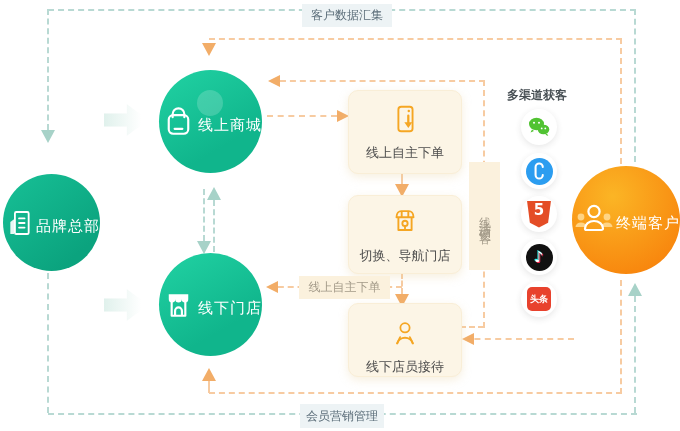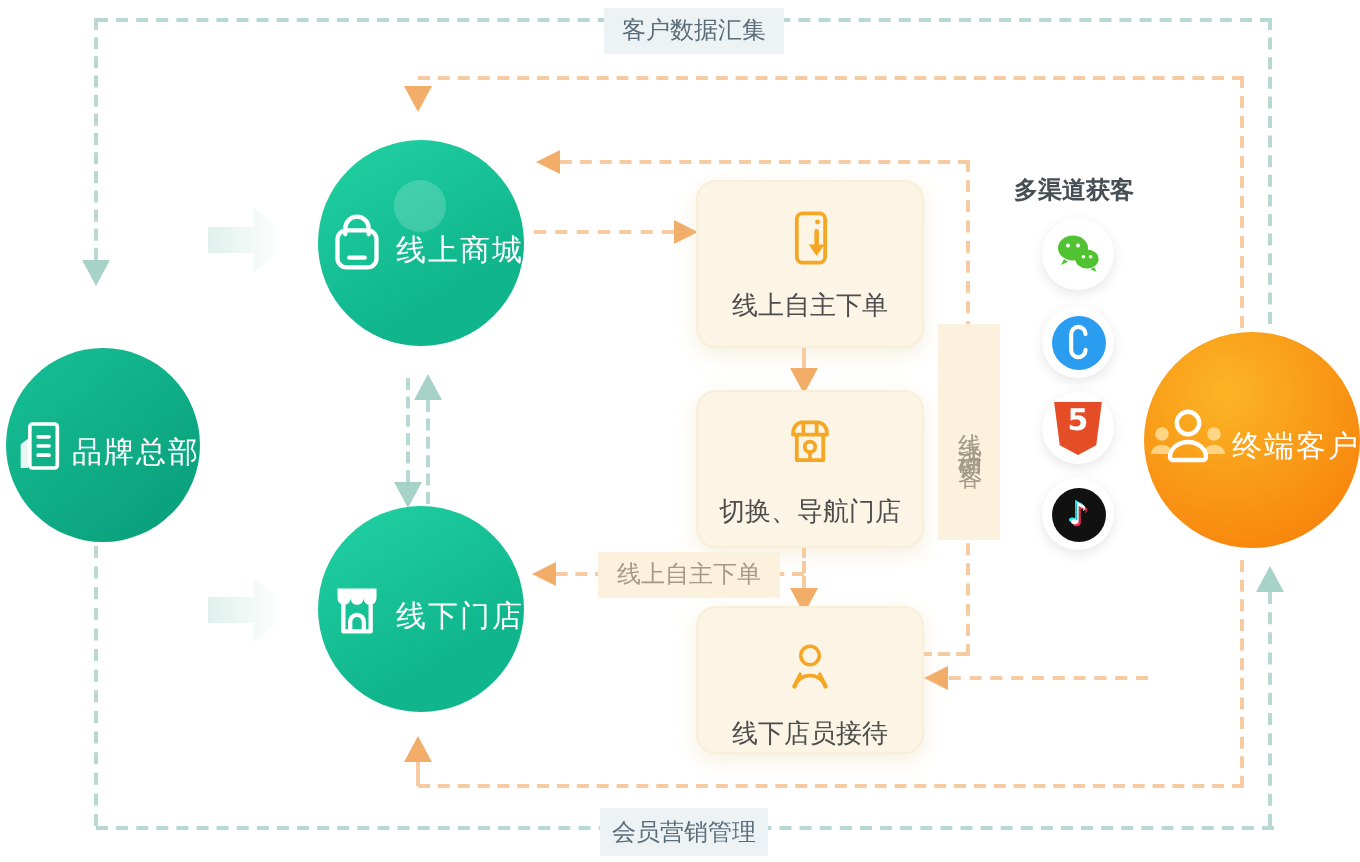--- a/index.html
+++ b/index.html
@@ -215,14 +215,19 @@
   <div class="chan" style="top:196px;">
     <div class="h5">
       <span>5</span>
     </div>
   </div>
   <div class="chan" style="top:239px;">
     <div class="dy">
       <span>♪</span>
     </div>
   </div>
+  <div class="chan" style="top:281px;">
+    <div class="tt">
+      <span>头条</span>
+    </div>
+  </div>
 
 </div>
 
 </body></html>

